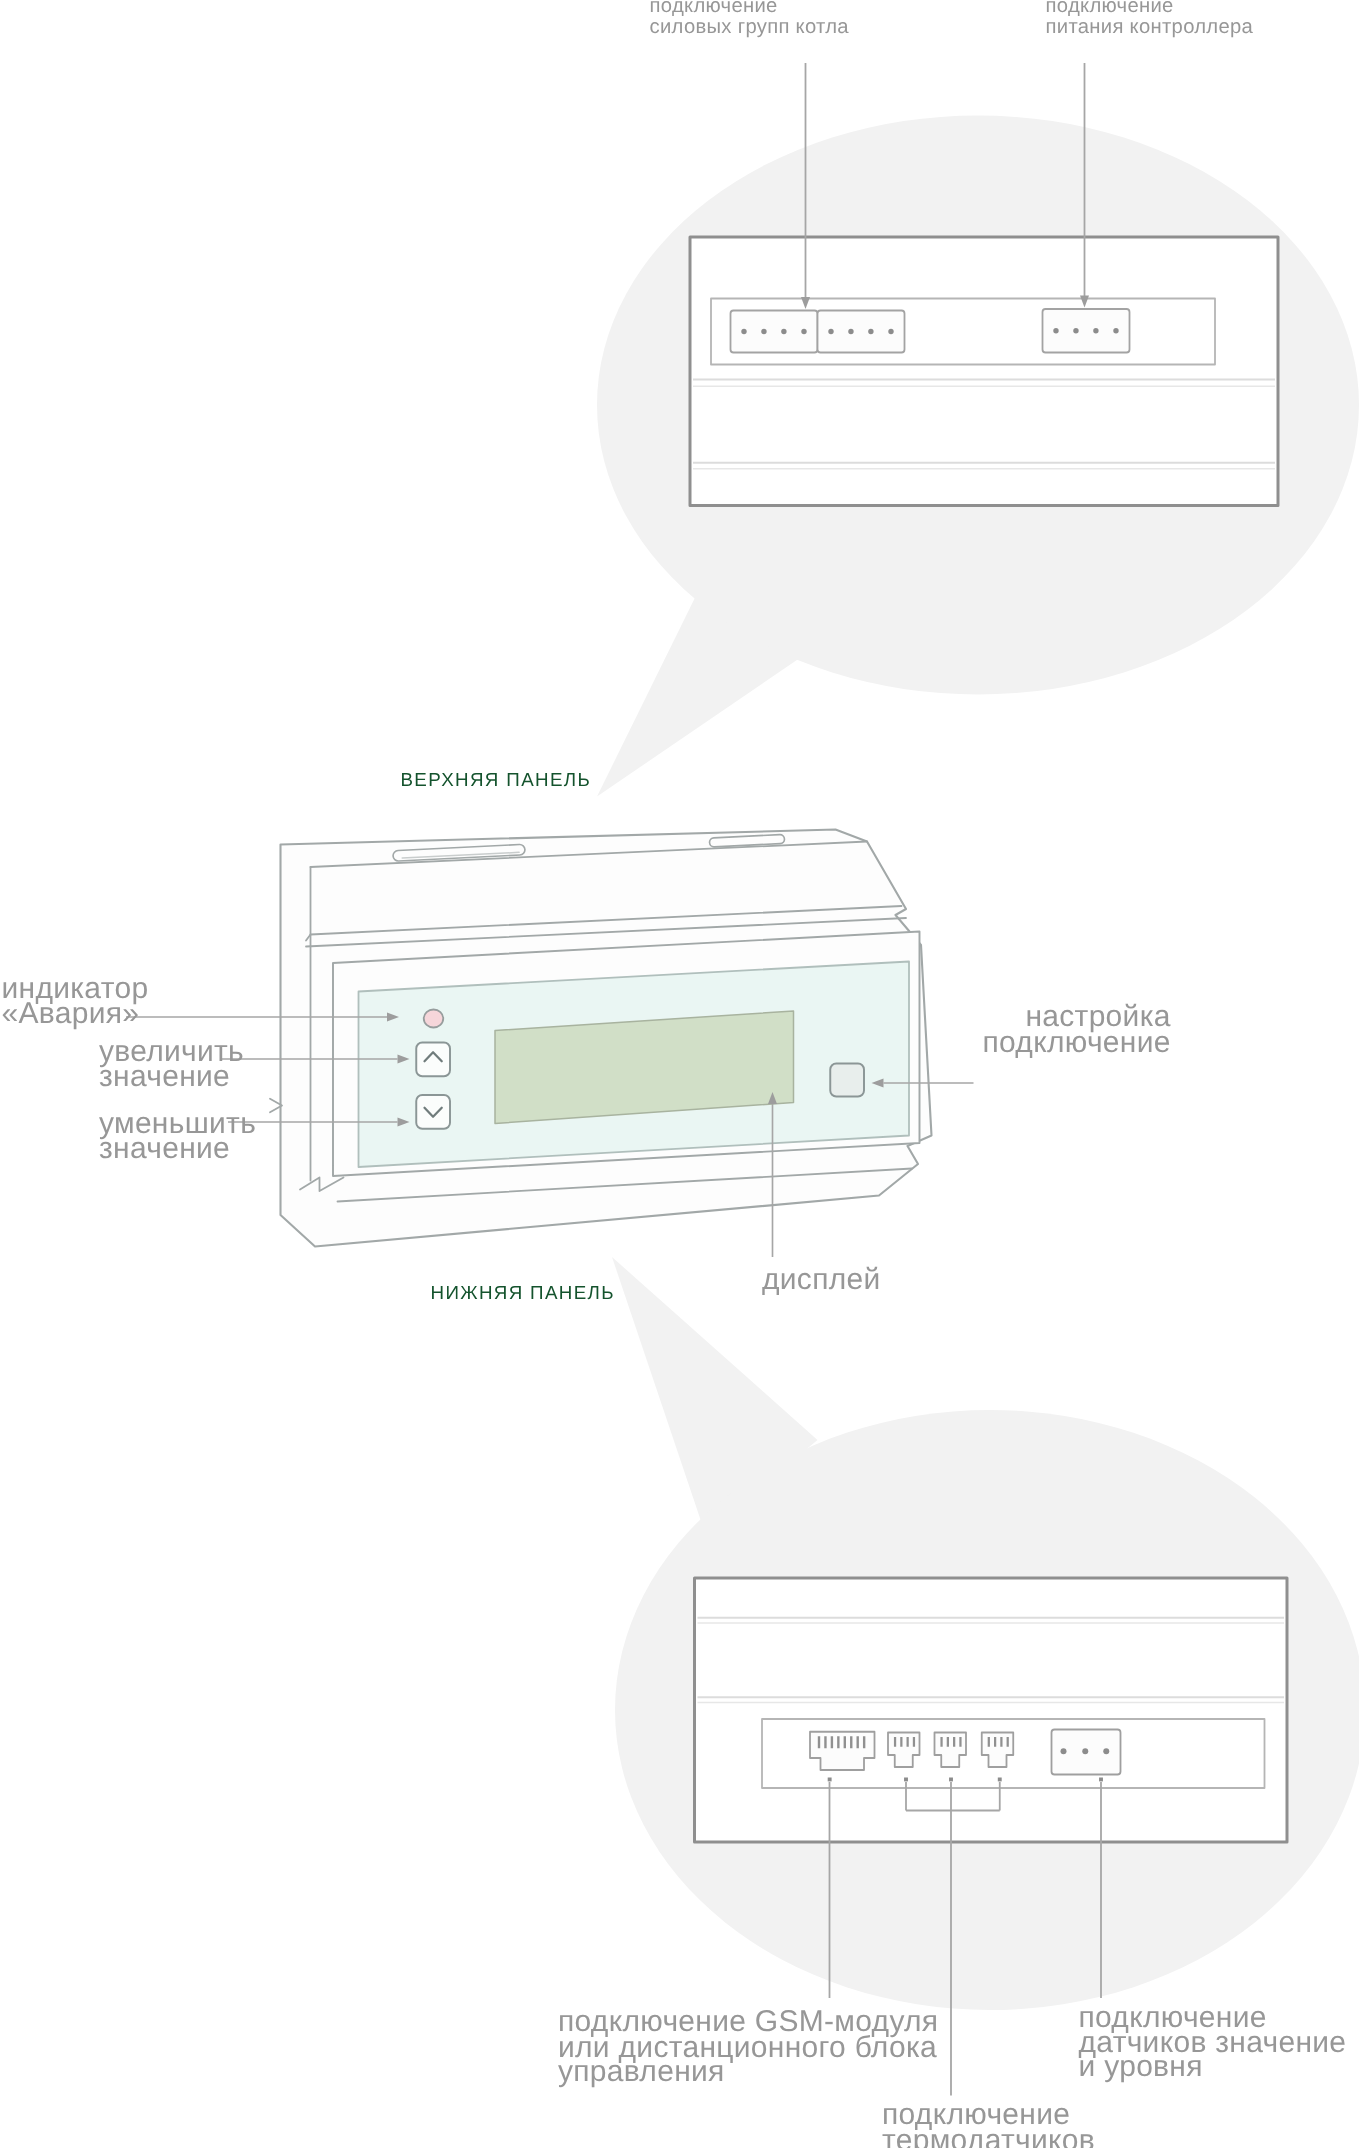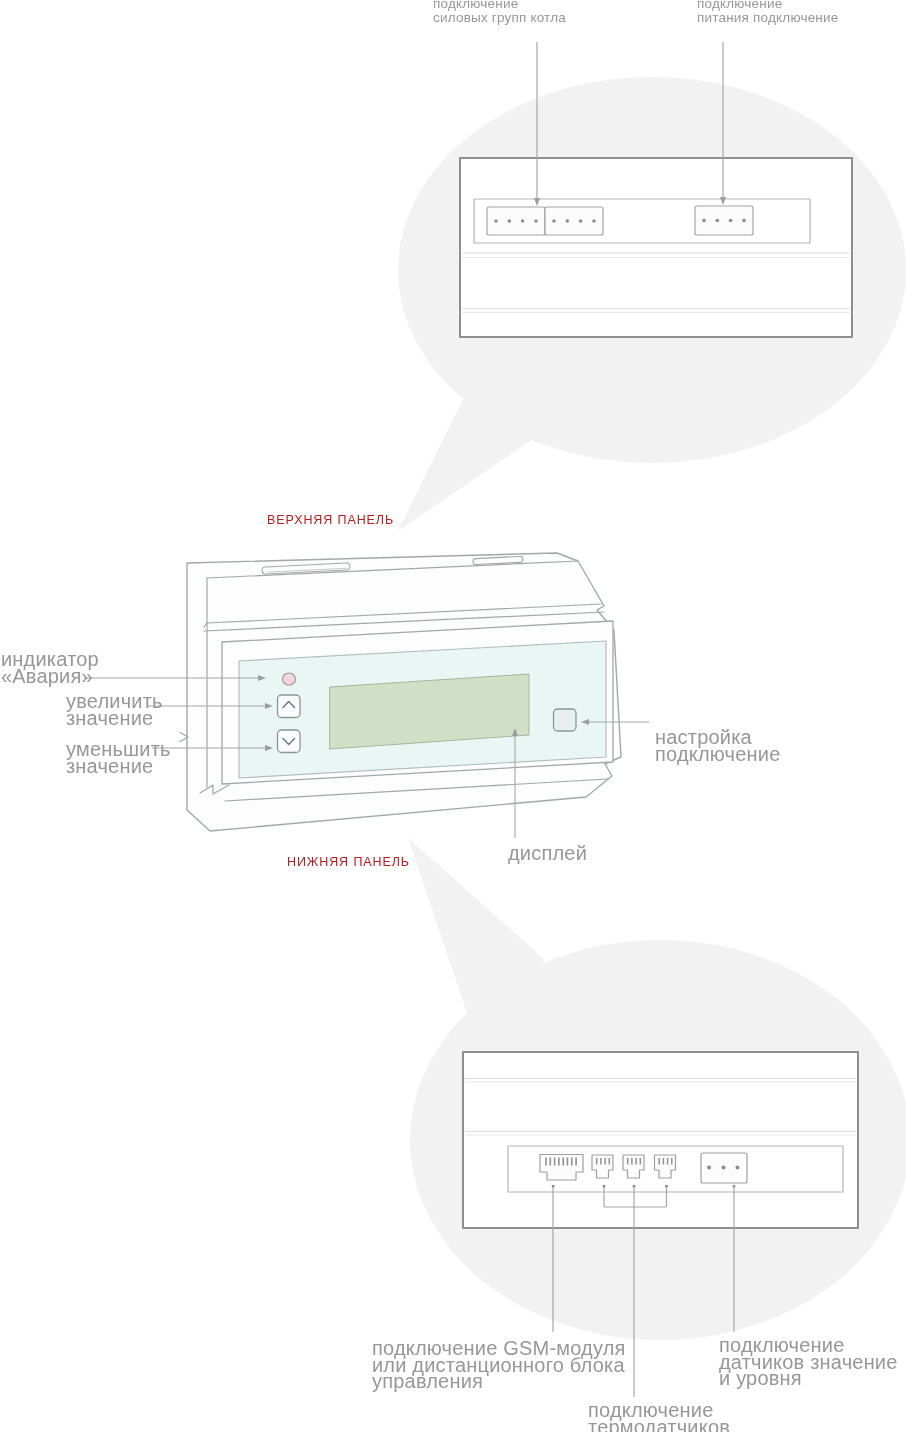--- a/index.html
+++ b/index.html
@@ -3,21 +3,21 @@
 <meta charset="utf-8">
 <style>
   html,body{margin:0;padding:0;background:#ffffff;}
   body{width:906px;height:1432px;overflow:hidden;position:relative;
        font-family:"Liberation Sans",sans-serif;}
   .stage{position:absolute;left:0;top:0;width:720px;height:1432px;}
   svg.art{position:absolute;left:0;top:0;}
   .lbl{position:absolute;color:#979797;font-size:20px;line-height:17px;white-space:nowrap;letter-spacing:.2px;}
   .lbl.top{font-size:13.5px;line-height:13.5px;}
   .lbl.bot{line-height:16.5px;}
-  .lbl.blue{color:#b91c1c;font-size:12.5px;line-height:14px;letter-spacing:.9px;}
+  .lbl.blue{color:#14532d;font-size:12.5px;line-height:14px;letter-spacing:.9px;}
 </style>
 </head>
 <body>
 
 <div class="stage">
 
 <svg class="art" width="906" height="1432" viewBox="0 0 906 1432">
 
   <g>
     <polygon points="467,391 543,432 398,531" fill="#f2f2f2"></polygon>
@@ -175,38 +175,38 @@
     <polygon points="512,736 518,736 515,728"></polygon>
   </g>
 </svg>
 
 <div class="lbl top" style="left:433px;top:-3px;">
   <div>подключение</div>
   <div>силовых групп котла</div>
 </div>
 <div class="lbl top" style="left:697px;top:-3px;">
   <div>подключение</div>
-  <div>питания подключение</div>
+  <div>питания контроллера</div>
 </div>
 
 <div class="lbl blue" style="left:267px;top:513px;">ВЕРХНЯЯ ПАНЕЛЬ</div>
 
 <div class="lbl" style="left:1px;top:651px;">
   <div>индикатор</div>
   <div>«Авария»</div>
 </div>
 <div class="lbl" style="left:66px;top:693px;">
   <div>увеличить</div>
   <div>значение</div>
 </div>
 <div class="lbl" style="left:66px;top:741px;">
   <div>уменьшить</div>
   <div>значение</div>
 </div>
-<div class="lbl" style="left:655px;top:729px;">
+<div class="lbl" style="left:655px;top:670px;text-align:right;">
   <div>настройка</div>
   <div>подключение</div>
 </div>
 
 <div class="lbl" style="left:508px;top:845px;">дисплей</div>
 <div class="lbl blue" style="left:287px;top:855px;">НИЖНЯЯ ПАНЕЛЬ</div>
 
 <div class="lbl bot" style="left:372px;top:1340px;">
   <div>подключение GSM-модуля</div>
   <div>или дистанционного блока</div>

